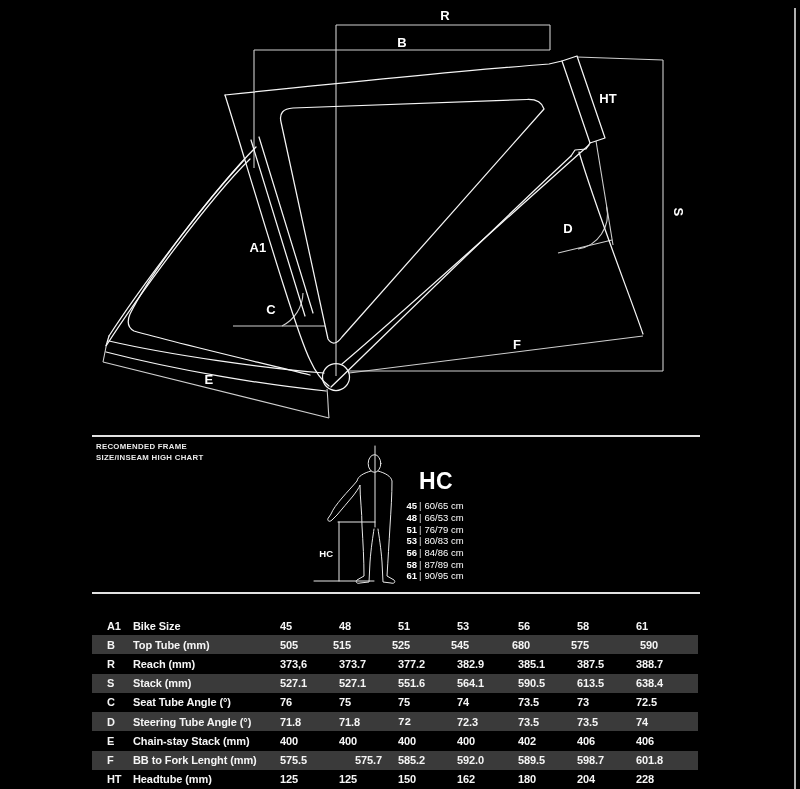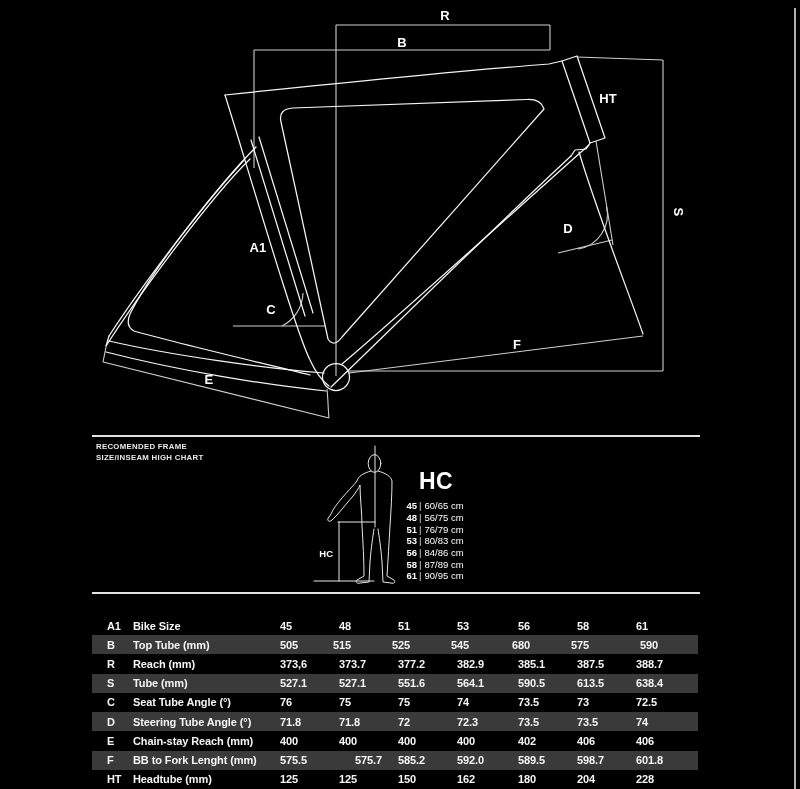--- a/index.html
+++ b/index.html
@@ -126,21 +126,21 @@
   <div class="hc-title">HC</div>
   <div class="hc-list" id="hc-list">
       <div class="hc-row">
         <span class="hc-size">45</span>
         <span class="hc-bar">|</span>
         <span class="hc-range">60/65 cm</span>
       </div>
       <div class="hc-row">
         <span class="hc-size">48</span>
         <span class="hc-bar">|</span>
-        <span class="hc-range">56/75 cm</span>
+        <span class="hc-range">66/53 cm</span>
       </div>
       <div class="hc-row">
         <span class="hc-size">51</span>
         <span class="hc-bar">|</span>
         <span class="hc-range">76/79 cm</span>
       </div>
       <div class="hc-row">
         <span class="hc-size">53</span>
         <span class="hc-bar">|</span>
         <span class="hc-range">80/83 cm</span>
@@ -191,21 +191,21 @@
         <span class="geo-val" style="width: 59px;">373,6</span>
         <span class="geo-val" style="width: 59px;">373.7</span>
         <span class="geo-val" style="width: 59px;">377.2</span>
         <span class="geo-val" style="width: 61px;">382.9</span>
         <span class="geo-val" style="width: 59px;">385.1</span>
         <span class="geo-val" style="width: 59px;">387.5</span>
         <span class="geo-val" style="width: 62px;">388.7</span>
       </div>
       <div class="geo-row striped">
         <span class="geo-key">S</span>
-        <span class="geo-label">Tube (mm)</span>
+        <span class="geo-label">Stack (mm)</span>
         <span class="geo-val" style="width: 59px;">527.1</span>
         <span class="geo-val" style="width: 59px;">527.1</span>
         <span class="geo-val" style="width: 59px;">551.6</span>
         <span class="geo-val" style="width: 61px;">564.1</span>
         <span class="geo-val" style="width: 59px;">590.5</span>
         <span class="geo-val" style="width: 59px;">613.5</span>
         <span class="geo-val" style="width: 62px;">638.4</span>
       </div>
       <div class="geo-row">
         <span class="geo-key">C</span>
@@ -216,29 +216,29 @@
         <span class="geo-val" style="width: 61px;">74</span>
         <span class="geo-val" style="width: 59px;">73.5</span>
         <span class="geo-val" style="width: 59px;">73</span>
         <span class="geo-val" style="width: 62px;">72.5</span>
       </div>
       <div class="geo-row striped">
         <span class="geo-key">D</span>
         <span class="geo-label">Steering Tube Angle (°)</span>
         <span class="geo-val" style="width: 59px;">71.8</span>
         <span class="geo-val" style="width: 59px;">71.8</span>
-        <span class="geo-val" style="width: 59px;">72</span>
+        <span class="geo-val" style="width: 59px; font-family: Liberation Mono, monospace;">72</span>
         <span class="geo-val" style="width: 61px;">72.3</span>
         <span class="geo-val" style="width: 59px;">73.5</span>
         <span class="geo-val" style="width: 59px;">73.5</span>
         <span class="geo-val" style="width: 62px;">74</span>
       </div>
       <div class="geo-row">
         <span class="geo-key">E</span>
-        <span class="geo-label">Chain-stay Reach (mm)</span>
+        <span class="geo-label">Chain-stay Stack (mm)</span>
         <span class="geo-val" style="width: 59px;">400</span>
         <span class="geo-val" style="width: 59px;">400</span>
         <span class="geo-val" style="width: 59px;">400</span>
         <span class="geo-val" style="width: 61px;">400</span>
         <span class="geo-val" style="width: 59px;">402</span>
         <span class="geo-val" style="width: 59px;">406</span>
         <span class="geo-val" style="width: 62px;">406</span>
       </div>
       <div class="geo-row striped">
         <span class="geo-key">F</span>

